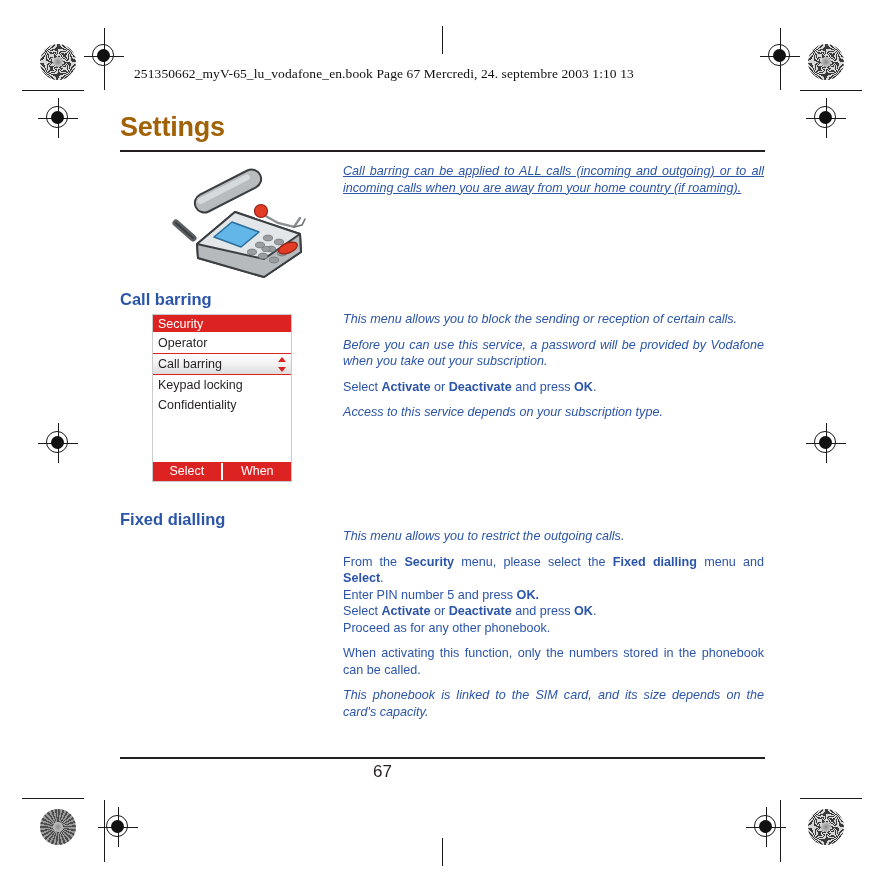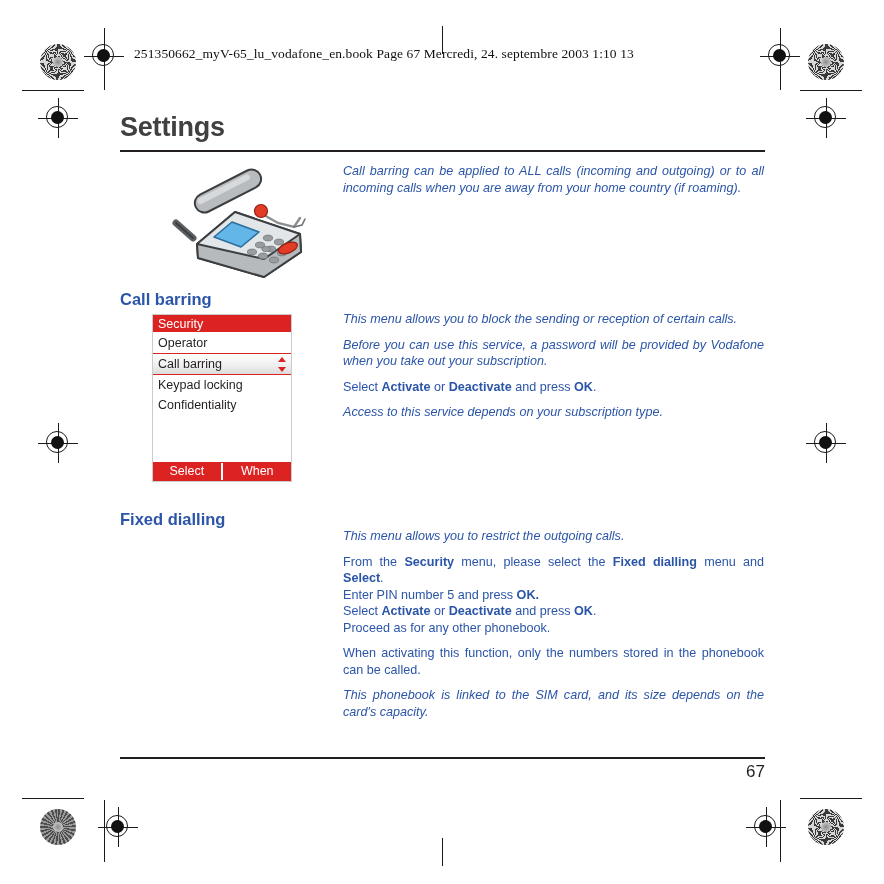--- a/index.html
+++ b/index.html
@@ -83,54 +83,54 @@
 
   
   .page {
     position: absolute;
     left: 0; top: 0;
     width: 884px; height: 884px;
   }
 
   .filebar {
     position: absolute;
-    left: 134px; top: 46px;
+    left: 134px; top: 66px;
     font-family: "Liberation Serif", serif;
     font-size: 13.5px;
     color: #111111;
     white-space: nowrap;
     letter-spacing: 0.1px;
   }
 
   .title {
     position: absolute;
     left: 120px; top: 112px;
     font-size: 27px;
     font-weight: bold;
-    color: #404040;
+    color: #a16207;
     letter-spacing: -0.2px;
   }
   .title-rule {
     position: absolute;
     left: 120px; top: 150px;
     width: 645px; height: 2px;
     background: #231f20;
   }
 
   .footer-rule {
     position: absolute;
     left: 120px; top: 757px;
     width: 645px; height: 1.5px;
     background: #231f20;
   }
   .pagenum {
     position: absolute;
     left: 0; top: 762px;
     width: 765px;
-    text-align: right;
+    text-align: center;
     font-size: 17px;
     color: #231f20;
   }
 
   
   .sec-head {
     position: absolute;
     left: 120px;
     font-size: 16.5px;
     font-weight: bold;
@@ -146,21 +146,21 @@
     width: 421px;
     color: #2b55a8;
     font-size: 12.6px;
     line-height: 16.5px;
   }
   .col p { margin: 0 0 9px 0; text-align: justify; }
   .col p:last-child { margin-bottom: 0; }
   .col p.nojust { text-align: left; }
   .col .it { font-style: italic; }
   .col b { font-weight: bold; }
-  .block-top    { top: 163px; }
+  .block-top    { top: 163px; text-decoration: underline; }
   .block-cb     { top: 311px; }
   .block-fd     { top: 528px; }
 
   
   .illus {
     position: absolute;
     left: 160px; top: 165px;
     width: 165px; height: 125px;
   }
 

